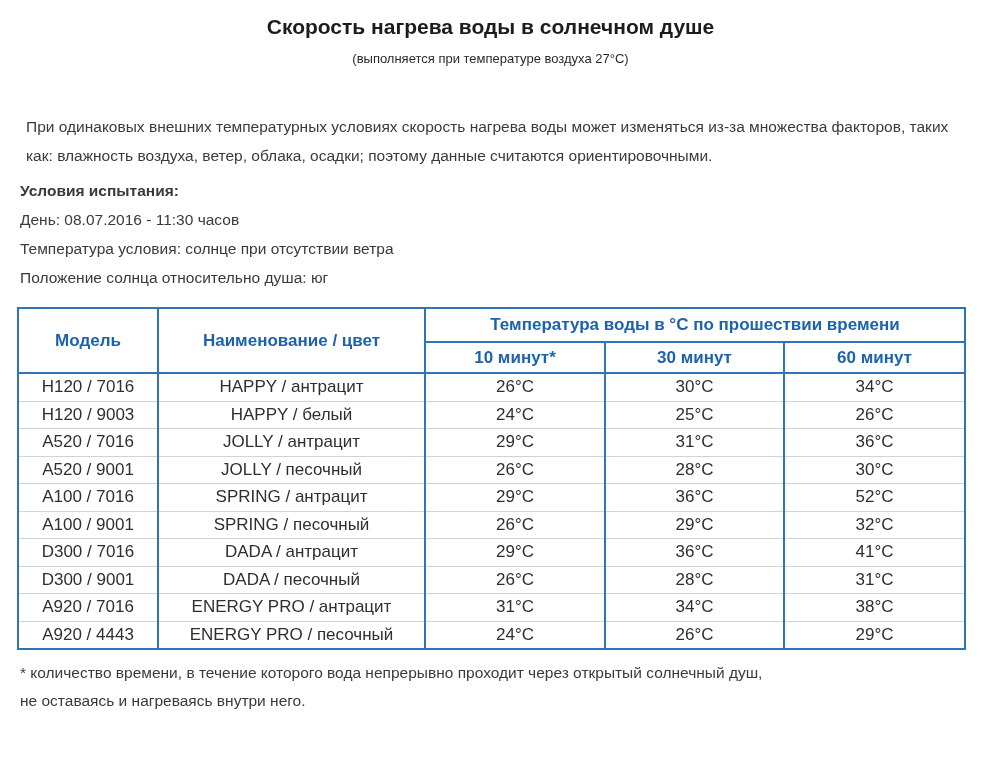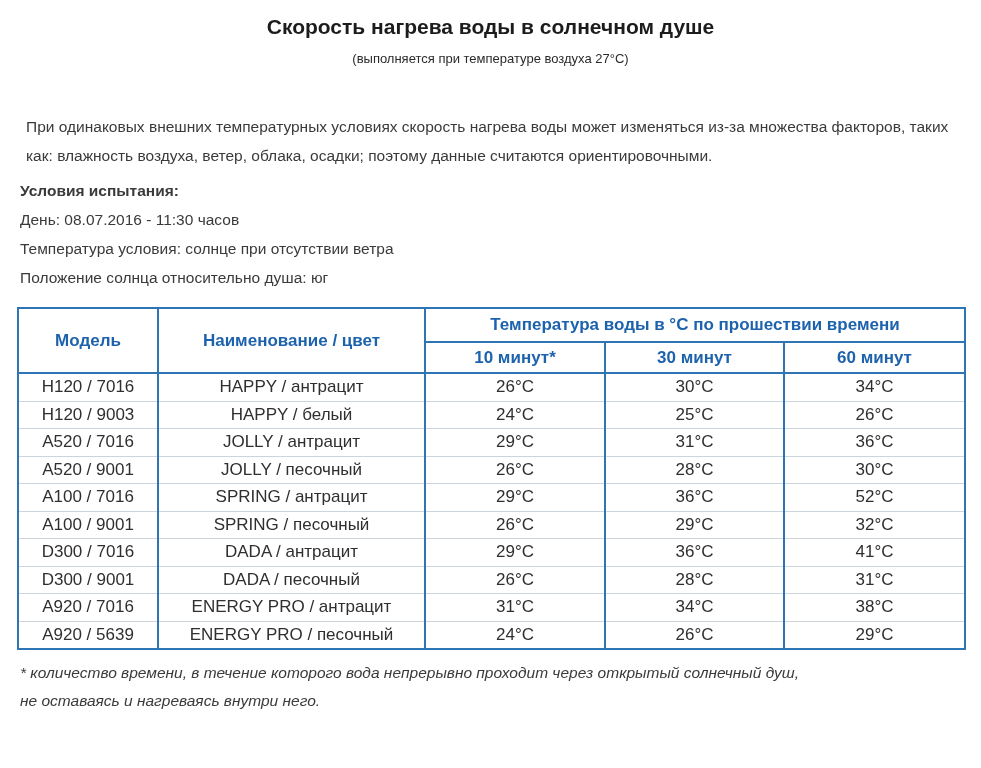--- a/index.html
+++ b/index.html
@@ -81,21 +81,21 @@
   }
   table.temps tbody tr:first-child td { border-top: none; }
   table.temps tbody tr:last-child td { border-bottom: none; }
 
   .footnote {
     margin-top: 9px;
     font-size: 15.5px;
     line-height: 28px;
     color: #3a3a3a;
   }
-  .footnote div { white-space: nowrap; font-style: italic; }
+  .footnote div { white-space: nowrap; }
 </style>
 </head>
 <body>
 
 <div class="page">
 
   <h1 class="doc-title">Скорость нагрева воды в солнечном душе</h1>
   <div class="doc-subtitle">(выполняется при температуре воздуха 27°С)</div>
 
   <div class="intro">
@@ -184,21 +184,21 @@
         <td>31°С</td>
       </tr>
       <tr>
         <td>A920 / 7016</td>
         <td>ENERGY PRO / антрацит</td>
         <td>31°С</td>
         <td>34°С</td>
         <td>38°С</td>
       </tr>
       <tr>
-        <td>A920 / 5639</td>
+        <td>A920 / 4443</td>
         <td>ENERGY PRO / песочный</td>
         <td>24°С</td>
         <td>26°С</td>
         <td>29°С</td>
       </tr>
     </tbody>
   </table>
 
   <div class="footnote">
     <div>* количество времени, в течение которого вода непрерывно проходит через открытый солнечный душ,</div>

